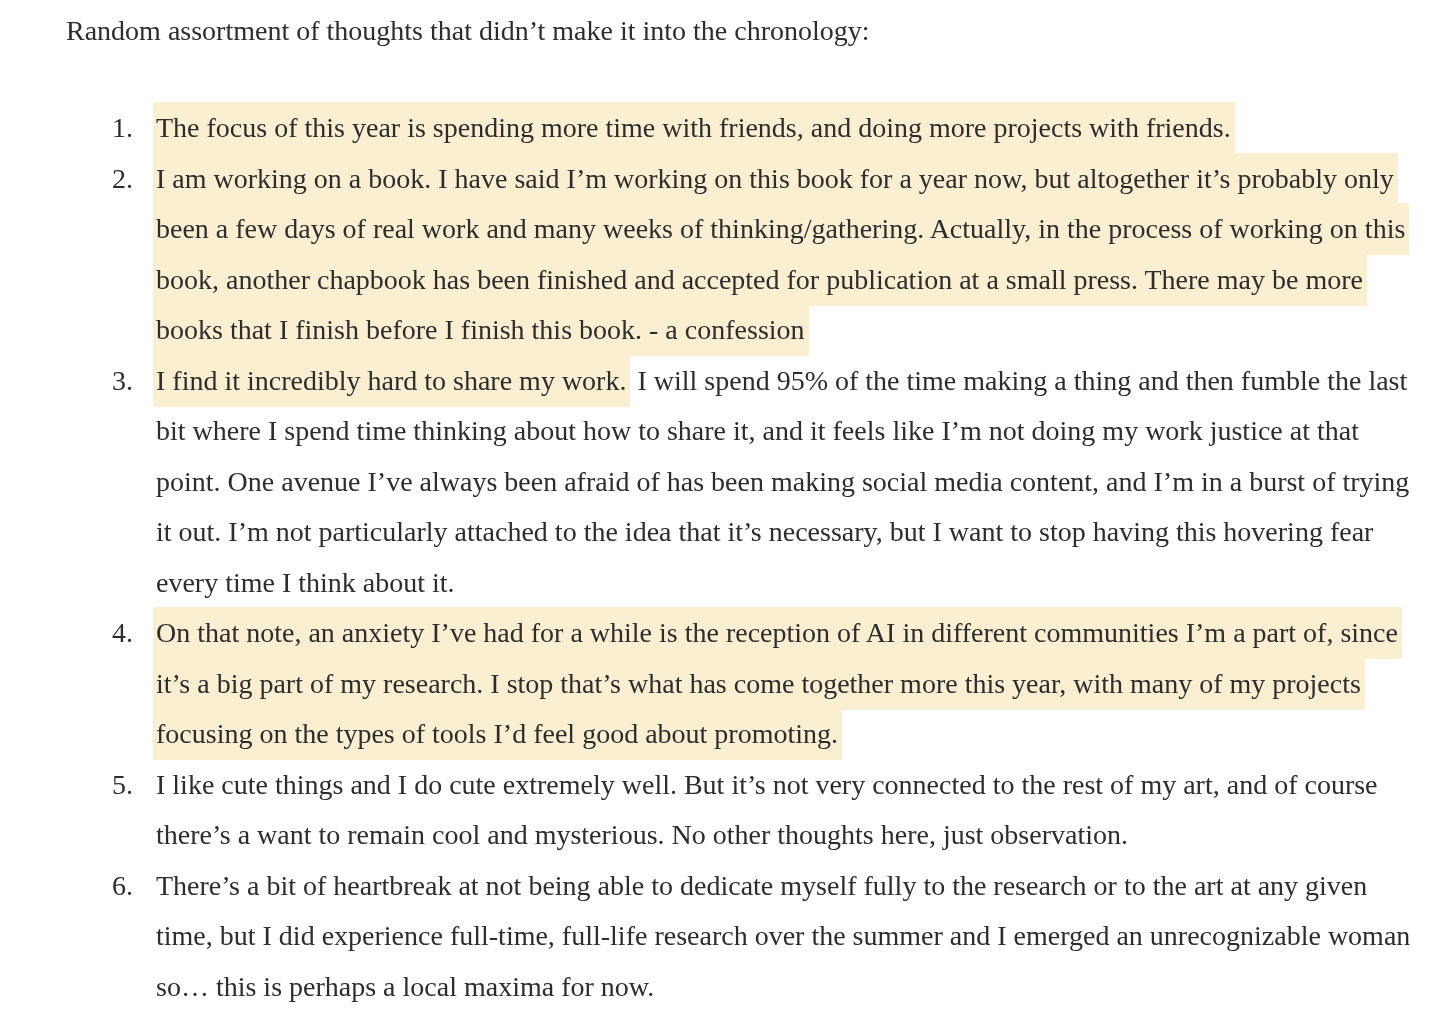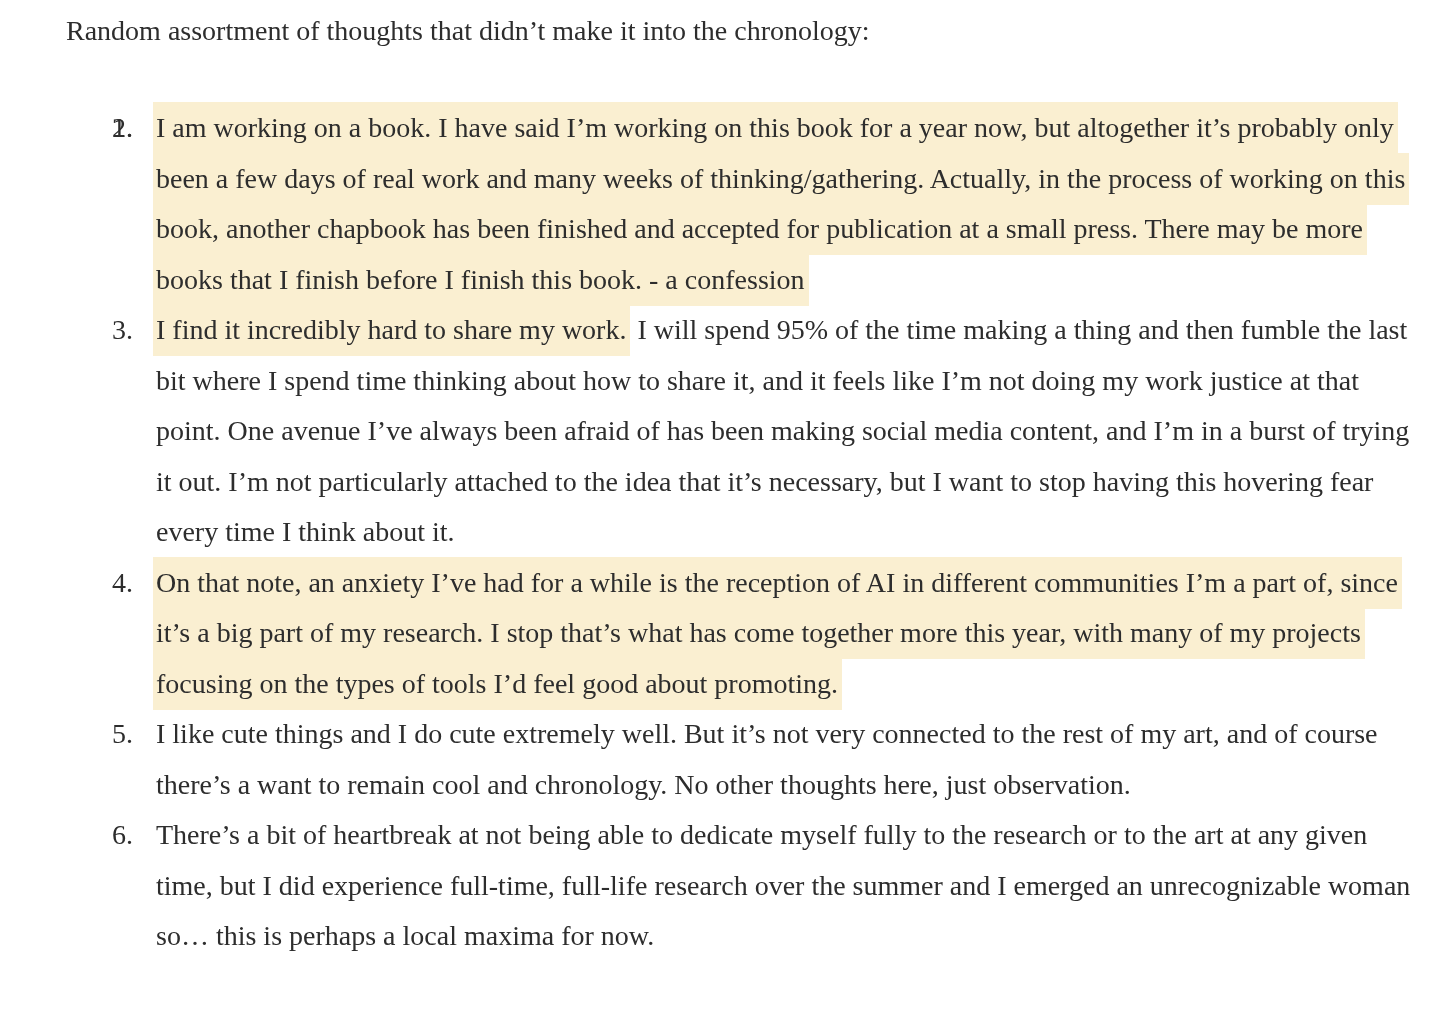--- a/index.html
+++ b/index.html
@@ -54,20 +54,20 @@
   .plain {
     background: transparent;
   }
 </style>
 </head>
 <body style="background: rgb(255, 255, 255);">
 
 <div class="page" style="color: rgb(45, 45, 45);">
   <p class="intro">Random assortment of thoughts that didn’t make it into the chronology:</p>
   <ol class="thought-list" id="thought-list">
-      <li class="thought"><span class="num">1.</span></li>
+      <li class="thought"><span class="num">1.</span><span class="hl">The focus of this year is spending more time with friends, and doing more projects with friends.</span></li>
       <li class="thought"><span class="num">2.</span><span class="hl">I am working on a book. I have said I’m working on this book for a year now, but altogether it’s probably only been a few days of real work and many weeks of thinking/gathering. Actually, in the process of working on this book, another chapbook has been finished and accepted for publication at a small press. There may be more books that I finish before I finish this book. - a confession</span></li>
       <li class="thought"><span class="num">3.</span><span class="hl">I find it incredibly hard to share my work.</span><span class="plain"> I will spend 95% of the time making a thing and then fumble the last bit where I spend time thinking about how to share it, and it feels like I’m not doing my work justice at that point. One avenue I’ve always been afraid of has been making social media content, and I’m in a burst of trying it out. I’m not particularly attached to the idea that it’s necessary, but I want to stop having this hovering fear every time I think about it.</span></li>
       <li class="thought"><span class="num">4.</span><span class="hl">On that note, an anxiety I’ve had for a while is the reception of AI in different communities I’m a part of, since it’s a big part of my research. I stop that’s what has come together more this year, with many of my projects focusing on the types of tools I’d feel good about promoting.</span></li>
-      <li class="thought"><span class="num">5.</span><span class="plain">I like cute things and I do cute extremely well. But it’s not very connected to the rest of my art, and of course there’s a want to remain cool and chronology. No other thoughts here, just observation.</span></li>
+      <li class="thought"><span class="num">5.</span><span class="plain">I like cute things and I do cute extremely well. But it’s not very connected to the rest of my art, and of course there’s a want to remain cool and mysterious. No other thoughts here, just observation.</span></li>
       <li class="thought"><span class="num">6.</span><span class="plain">There’s a bit of heartbreak at not being able to dedicate myself fully to the research or to the art at any given time, but I did experience full-time, full-life research over the summer and I emerged an unrecognizable woman so… this is perhaps a local maxima for now.</span></li>
     </ol>
 </div>
 
 </body></html>

